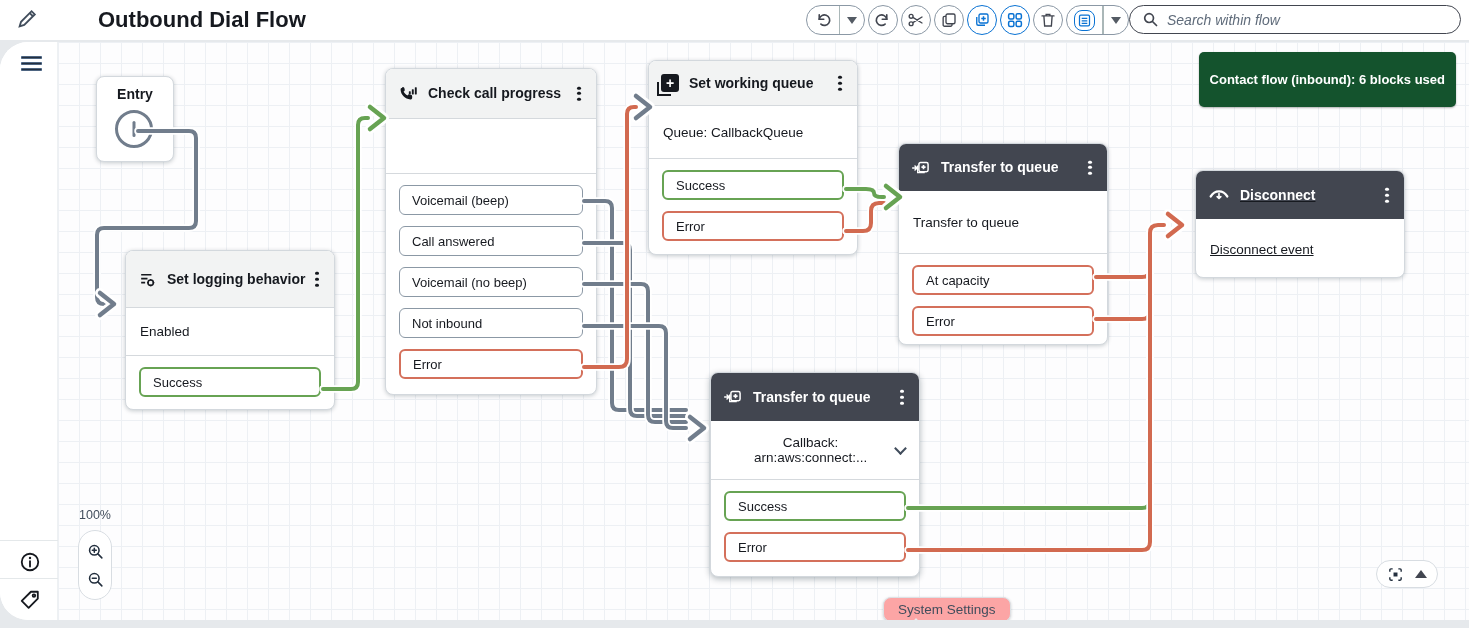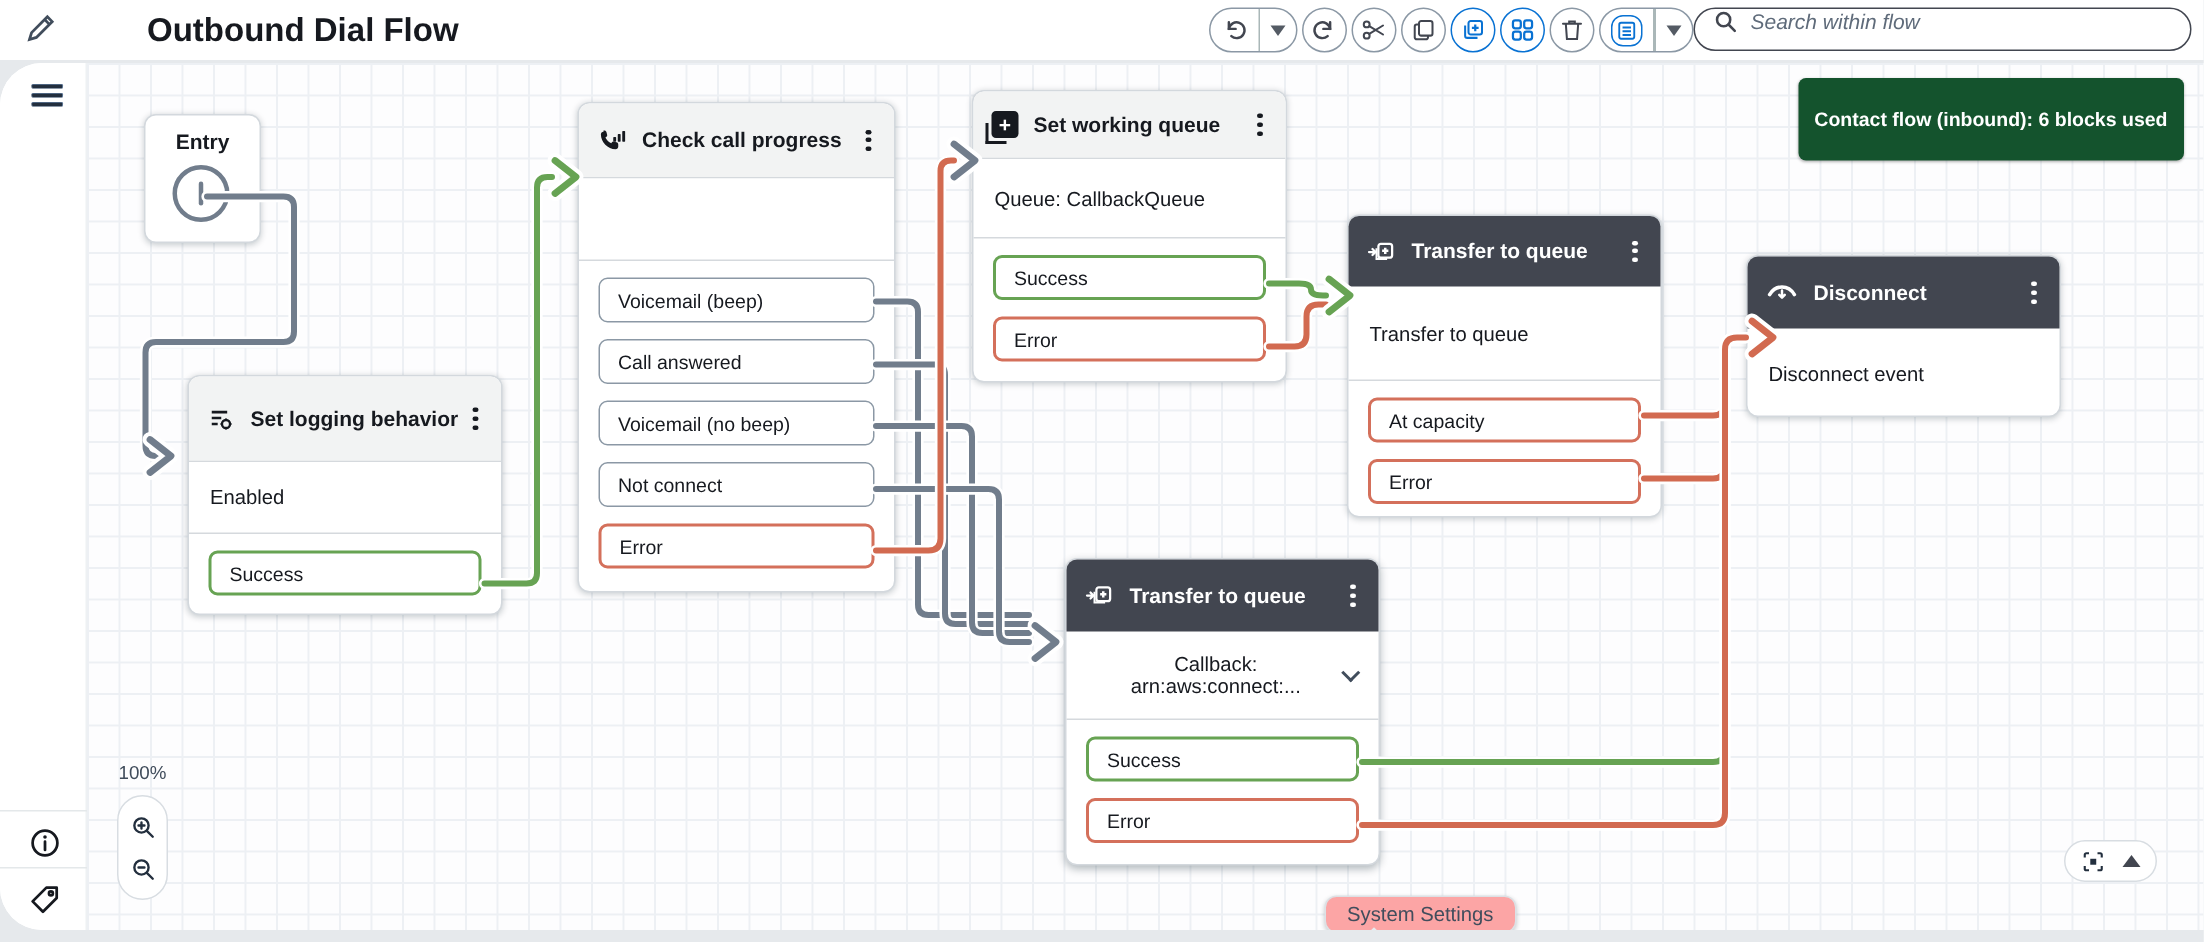--- a/index.html
+++ b/index.html
@@ -12,21 +12,21 @@
   .page-title{position:absolute;left:98px;top:0;height:40px;line-height:40px;font-size:22px;font-weight:700;color:#16191f;}
   .toolbar{position:absolute;left:806px;top:5px;display:flex;align-items:center;gap:3px;}
   .tbtn{width:30px;height:30px;border:1.6px solid #8b98a5;border-radius:15px;background:#fff;
         display:flex;align-items:center;justify-content:center;color:#424650;cursor:pointer;}
   .tbtn.active{border-color:#0972d3;color:#0972d3;}
   .tpill{height:30px;border:1.6px solid #8b98a5;border-radius:15px;background:#fff;display:flex;align-items:stretch;overflow:hidden;}
   .tpill .seg{display:flex;align-items:center;justify-content:center;padding:0 7px;color:#424650;cursor:pointer;}
   .tpill .sep{width:1.4px;background:#aab7b8;}
   .tri-down{width:0;height:0;border-left:5.5px solid transparent;border-right:5.5px solid transparent;border-top:7px solid #545b64;}
   .blue-box{border:1.6px solid #0972d3;border-radius:8px;padding:2px;color:#0972d3;display:flex;align-items:center;}
-  .search{position:absolute;right:8px;top:5px;width:332px;height:29px;border:1.7px solid #424650;border-radius:15px;background:#fff;display:flex;align-items:flex-start;padding:0 12px;gap:8px;}
+  .search{position:absolute;right:8px;top:5px;width:332px;height:29px;border:1.7px solid #424650;border-radius:15px;background:#fff;display:flex;align-items:center;padding:0 12px;gap:8px;}
   .search input{border:none;outline:none;flex:1;font-size:14px;font-family:inherit;color:#16191f;background:transparent;}
   .search input::placeholder{font-style:italic;color:#5f6b7a;}
   .search svg{color:#424650;flex:0 0 auto;}
 
   
   .card{position:absolute;left:0;top:42px;width:1469px;height:578px;background:#fff;
         border-radius:28px 0 0 28px;overflow:hidden;z-index:1;}
   .grid{position:absolute;left:58px;top:0;right:0;bottom:0;background:#fdfdfe;
         background-image:linear-gradient(#edf0f4 1px,transparent 1px),linear-gradient(90deg,#edf0f4 1px,transparent 1px);
         background-size:21px 21px;}
@@ -69,21 +69,21 @@
   #blk-setlog .bodytxt{height:47px;}
   #blk-check{left:385px;top:26px;width:212px;height:327px;}
   #blk-check .hdr{height:50px;}
   #blk-check .bodytxt{height:54px;}
   #blk-setq{left:648px;top:18px;width:210px;height:195px;}
   #blk-setq .hdr{height:45px;}
   #blk-setq .bodytxt{height:52px;}
   #blk-t1{left:898px;top:101px;width:210px;height:202px;}
   #blk-t1 .hdr{height:47px;}
   #blk-t1 .bodytxt{height:62px;}
-  #blk-disc{left:1164px;top:128px;width:210px;height:108px;}
+  #blk-disc{left:1195px;top:128px;width:210px;height:108px;text-decoration:underline;}
   #blk-disc .hdr{height:48px;}
   #blk-disc .bodytxt{height:60px;}
   #blk-t2{left:710px;top:330px;width:210px;height:205px;box-shadow:0 2px 6px rgba(0,28,36,.3);}
   #blk-t2 .hdr{height:48px;}
   #blk-t2 .bodytxt{height:58px;text-align:center;}
 
   .qicon{width:18px;height:18px;background:#16191f;border-radius:3px;position:relative;flex:0 0 auto;}
   .qicon:before{content:"";position:absolute;left:-4px;bottom:-4px;width:12px;height:12px;border-left:2px solid #16191f;border-bottom:2px solid #16191f;}
   .qicon i{position:absolute;left:50%;top:50%;transform:translate(-50%,-50%);color:#fff;font-weight:700;font-size:14px;line-height:1;font-style:normal;}
   .hicon{flex:0 0 auto;display:flex;align-items:center;}
@@ -272,21 +272,21 @@
           <i></i>
           <i></i>
         </span>
     </div>
     <div class="bodytxt"></div>
     <div class="divline"></div>
     <div class="outs">
         <div class="out normal">Voicemail (beep)</div>
         <div class="out normal">Call answered</div>
         <div class="out normal">Voicemail (no beep)</div>
-        <div class="out normal">Not connect</div>
+        <div class="out normal">Not inbound</div>
         <div class="out error">Error</div>
       </div>
   </div>
 
   <div class="block" id="blk-setq">
     <div class="hdr light">
       <span class="qicon">
           <i>+</i>
         </span>
       <span class="ttl">Set working queue</span>

